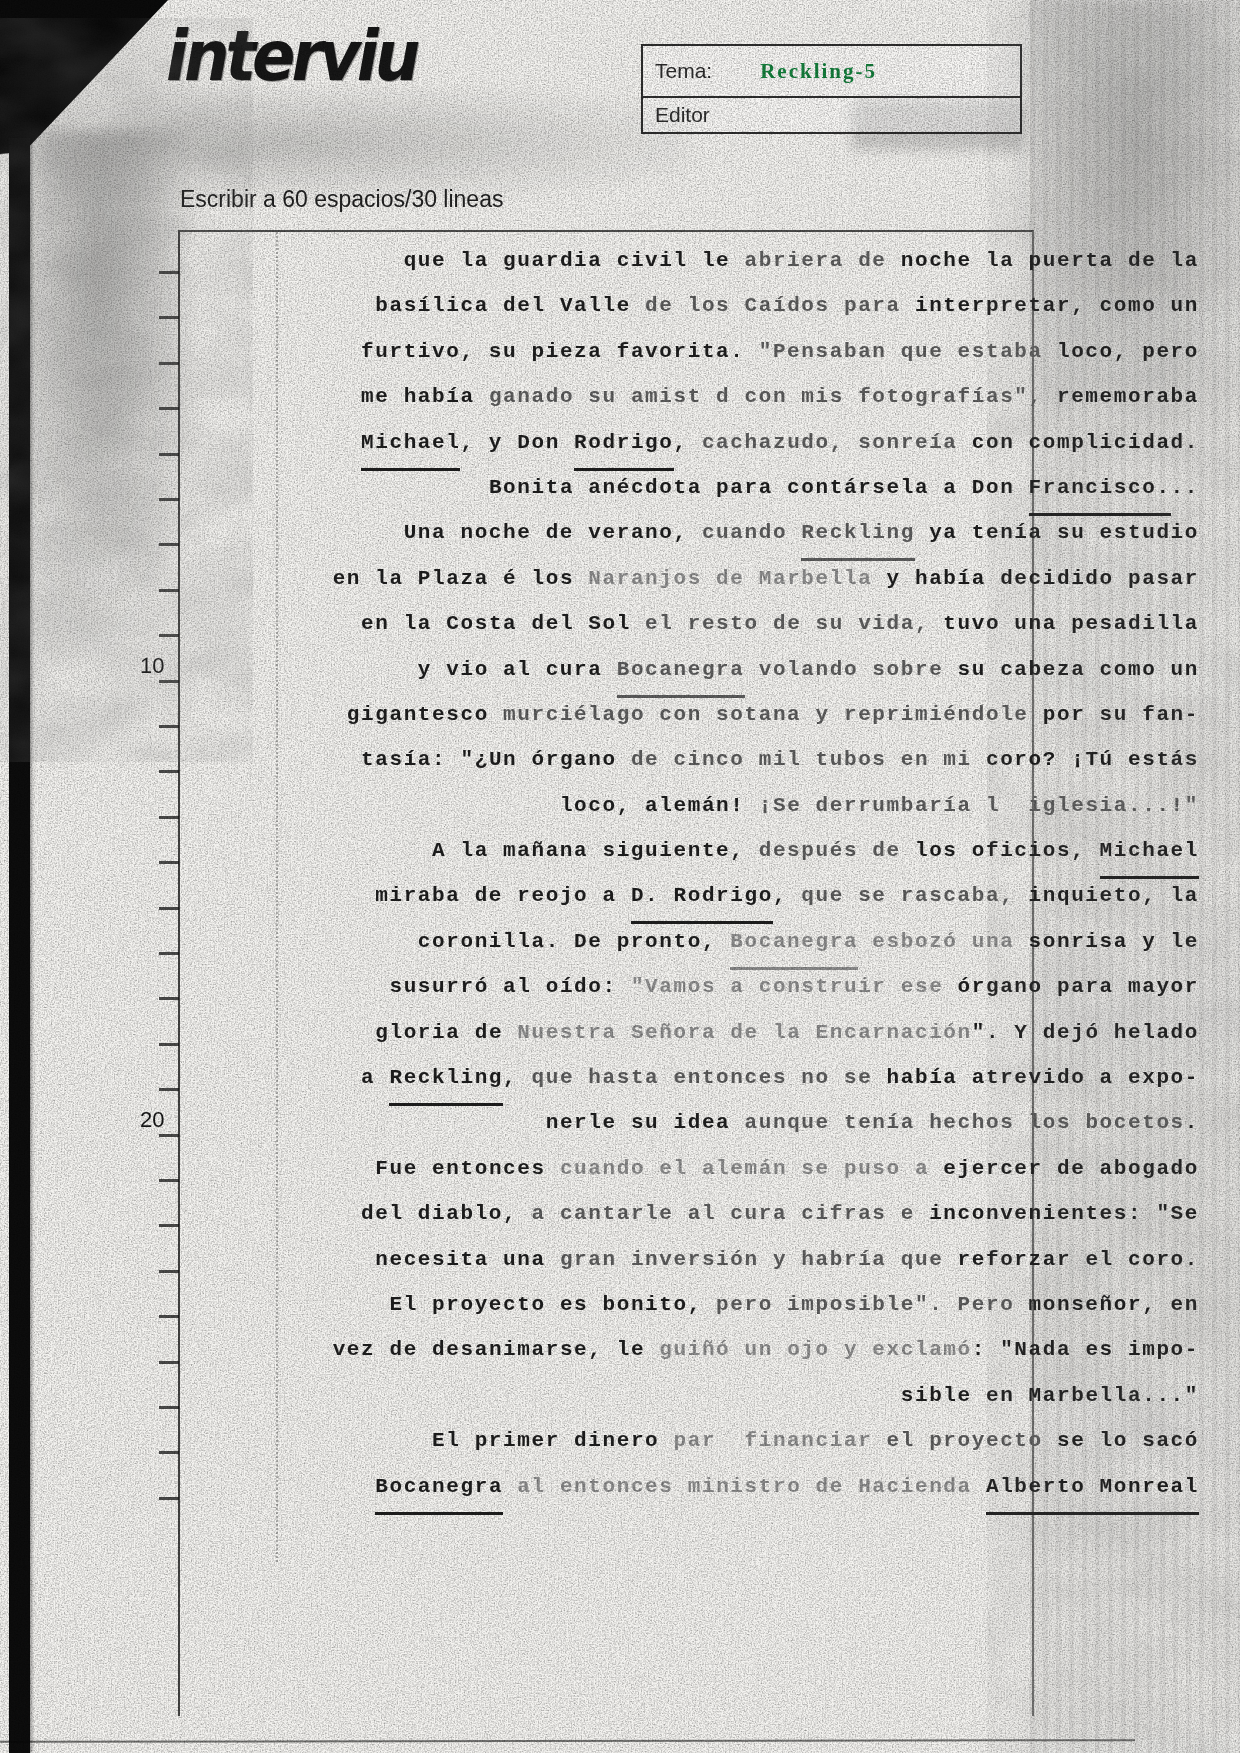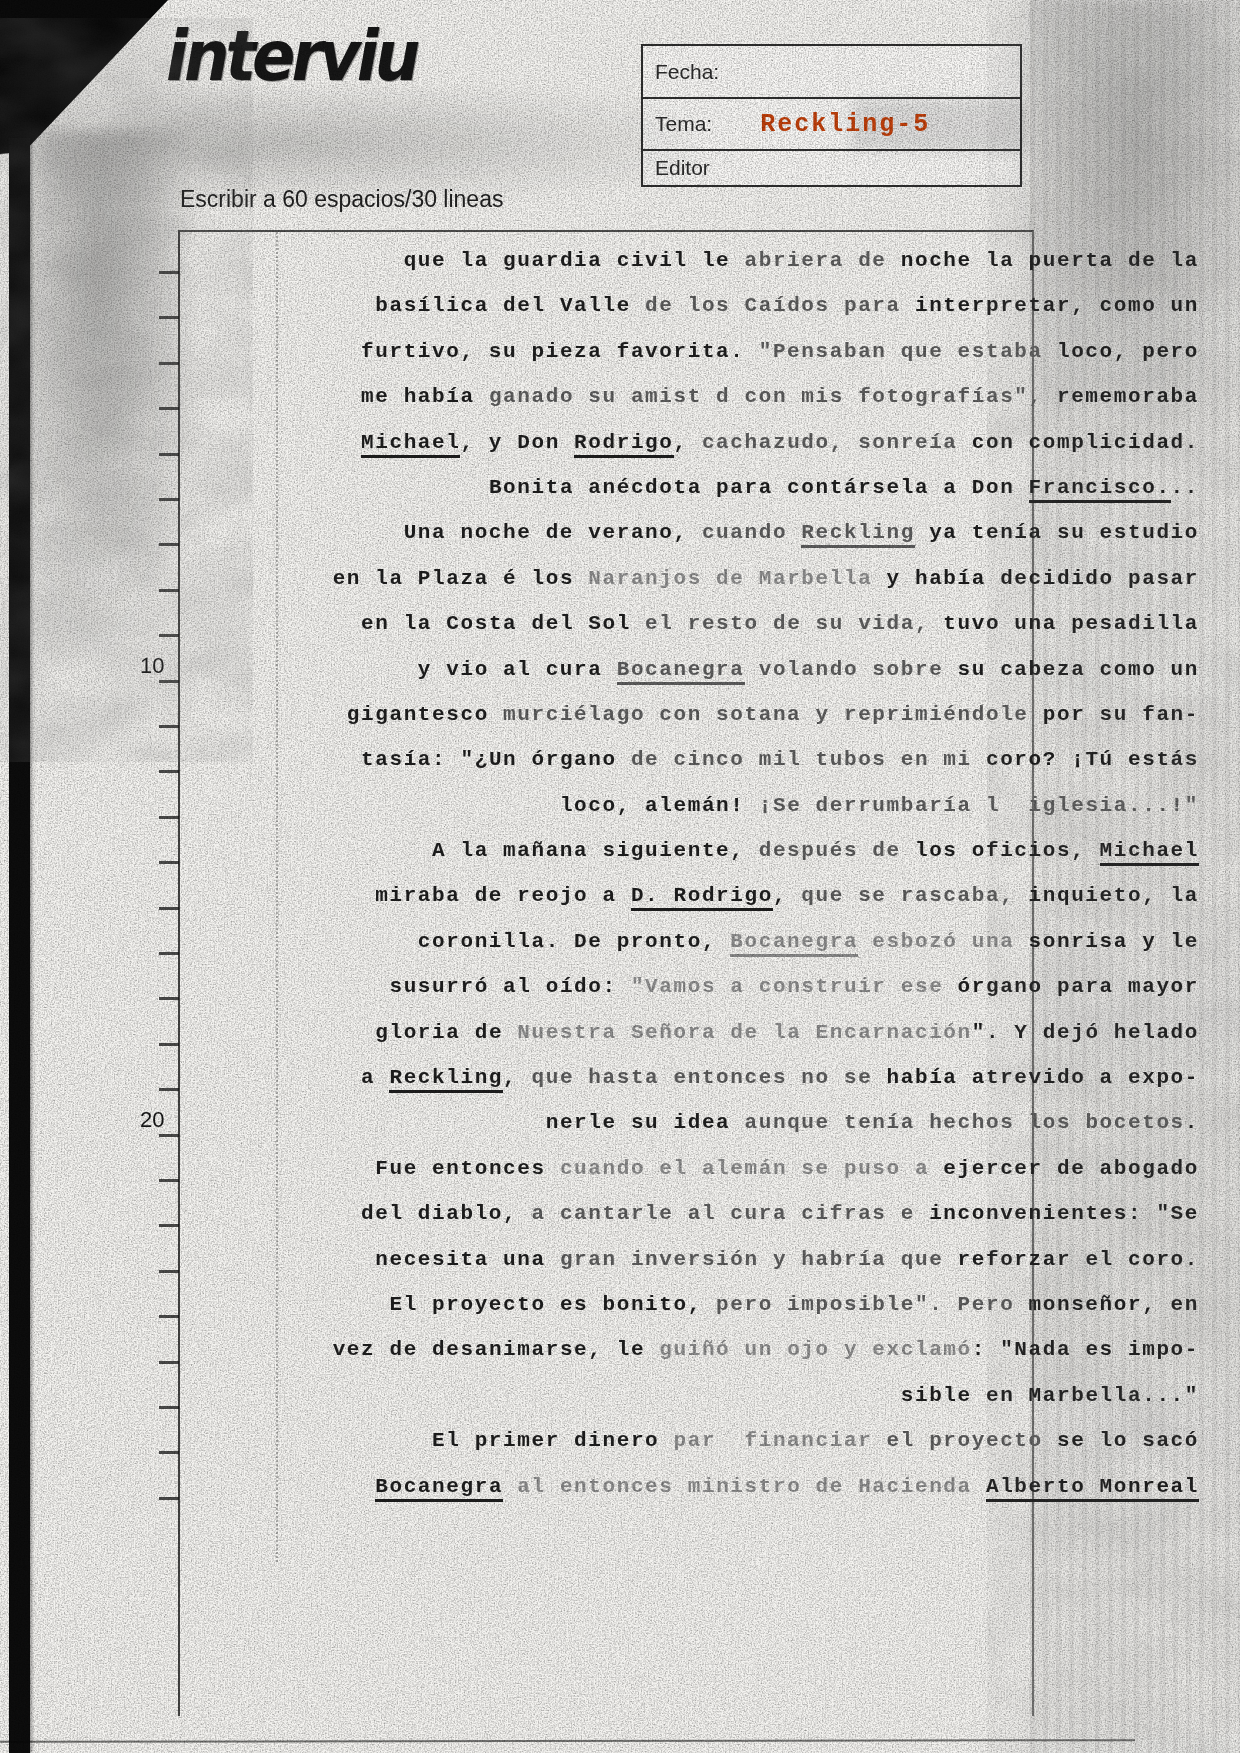--- a/index.html
+++ b/index.html
@@ -55,22 +55,22 @@
     text-shadow:1px 1px 0 rgba(0,0,0,.35);
   }
   .form-box{
     position:absolute;left:641px;top:44px;width:381px;box-sizing:border-box;
     border:2px solid rgba(12,12,12,.85);background:rgba(255,255,255,.35);
   }
   .form-row{display:flex;align-items:center;box-sizing:border-box;border-bottom:2px solid rgba(12,12,12,.85);}
   .form-row:last-child{border-bottom:none;}
   .form-label{font-family:"Liberation Sans",sans-serif;font-size:21px;color:#2d2d2d;padding-left:12px;}
   .form-value{
-    font-family:Liberation Mono, monospace;font-weight:bold;font-size:25px;
-    letter-spacing:2px;color:#c2410c;margin-left:48px;white-space:pre;
+    font-family:Liberation Serif, serif;font-weight:bold;font-size:21px;
+    letter-spacing:2px;color:#15803d;margin-left:48px;white-space:pre;
   }
   .instruction{
     position:absolute;left:180px;top:186px;
     font-family:"Liberation Sans",sans-serif;font-size:23px;color:#222;
   }
   
   .sheet-frame{
     position:absolute;left:178px;top:230px;width:852px;height:1484px;
     border-left:2px solid rgba(25,25,25,.8);
     border-top:2px solid rgba(25,25,25,.75);
@@ -88,42 +88,38 @@
   
   #body-text{
     position:absolute;left:189px;top:238px;width:1010px;
     font-family:"Liberation Mono",monospace;font-weight:bold;
     font-size:21px;line-height:45.4px;letter-spacing:1.6px;
     color:var(--ink,#1f1f1f);white-space:pre;
   }
   .line{height:45.4px;}
   .f1{color:var(--ink-faded,#5f5f5f);}
   .f2{color:var(--ink-very-faded,#8e8e8e);}
-  .u{border-bottom:3px solid currentColor;padding-bottom:1px;}
+  .u{border-bottom:3px solid currentColor;padding-bottom:14px;}
 </style>
 </head>
 <body>
 
 <div class="page">
 
   <div class="smudge-left"></div>
   <div class="smudge-logo-band"></div>
   <div class="right-streaks"></div>
   <div class="topright-noise"></div>
   <div class="tema-smudge"></div>
   <div class="corner-fold"></div>
   <div class="left-bar"></div>
   <div class="bottom-line"></div>
 
   <div class="logo">interviu</div>
   <div class="form-box" id="form-box">
-      <div class="form-row" style="height: 53px;">
-        <span class="form-label">Fecha:</span>
-        <span class="form-value"></span>
-      </div>
       <div class="form-row" style="height: 52px;">
         <span class="form-label">Tema:</span>
         <span class="form-value">Reckling-5</span>
       </div>
       <div class="form-row" style="height: 34px;">
         <span class="form-label">Editor</span>
         <span class="form-value"></span>
       </div>
     </div>
   <div class="instruction">Escribir a 60 espacios/30 lineas</div>

